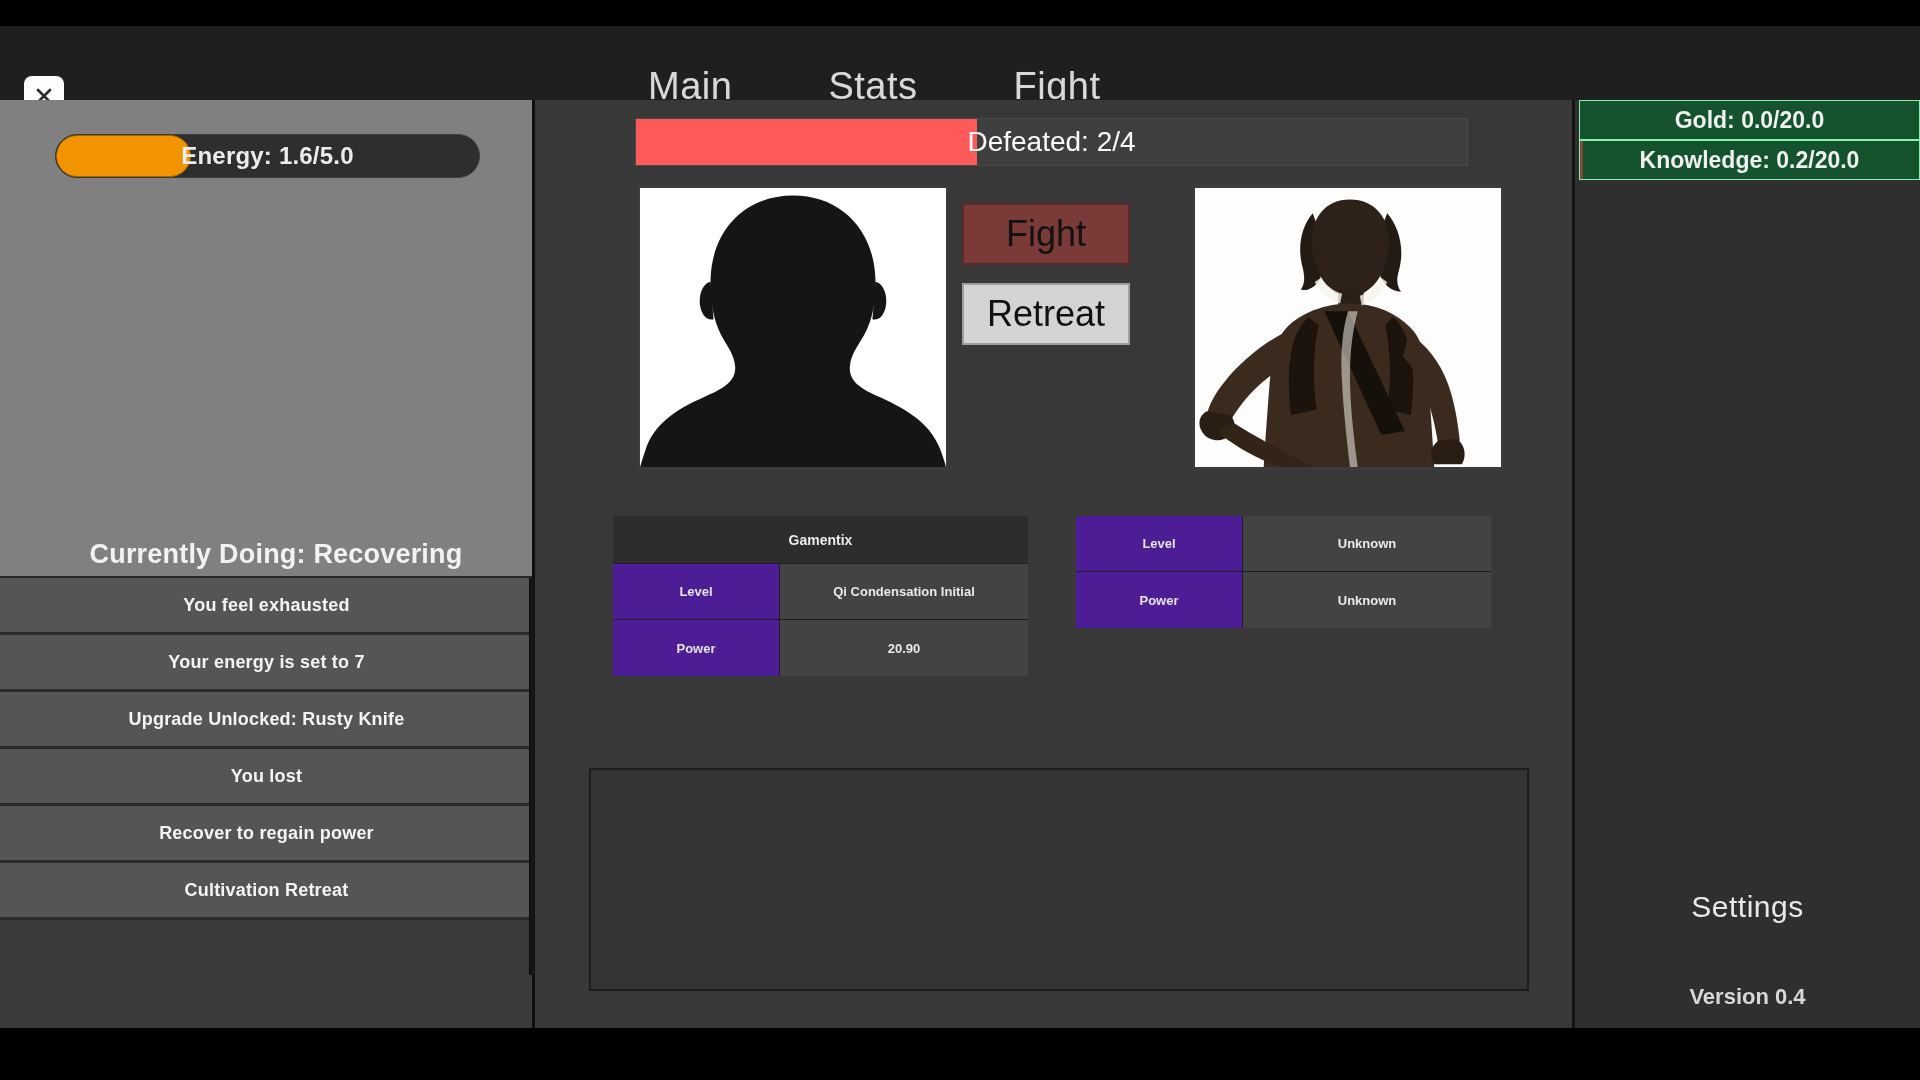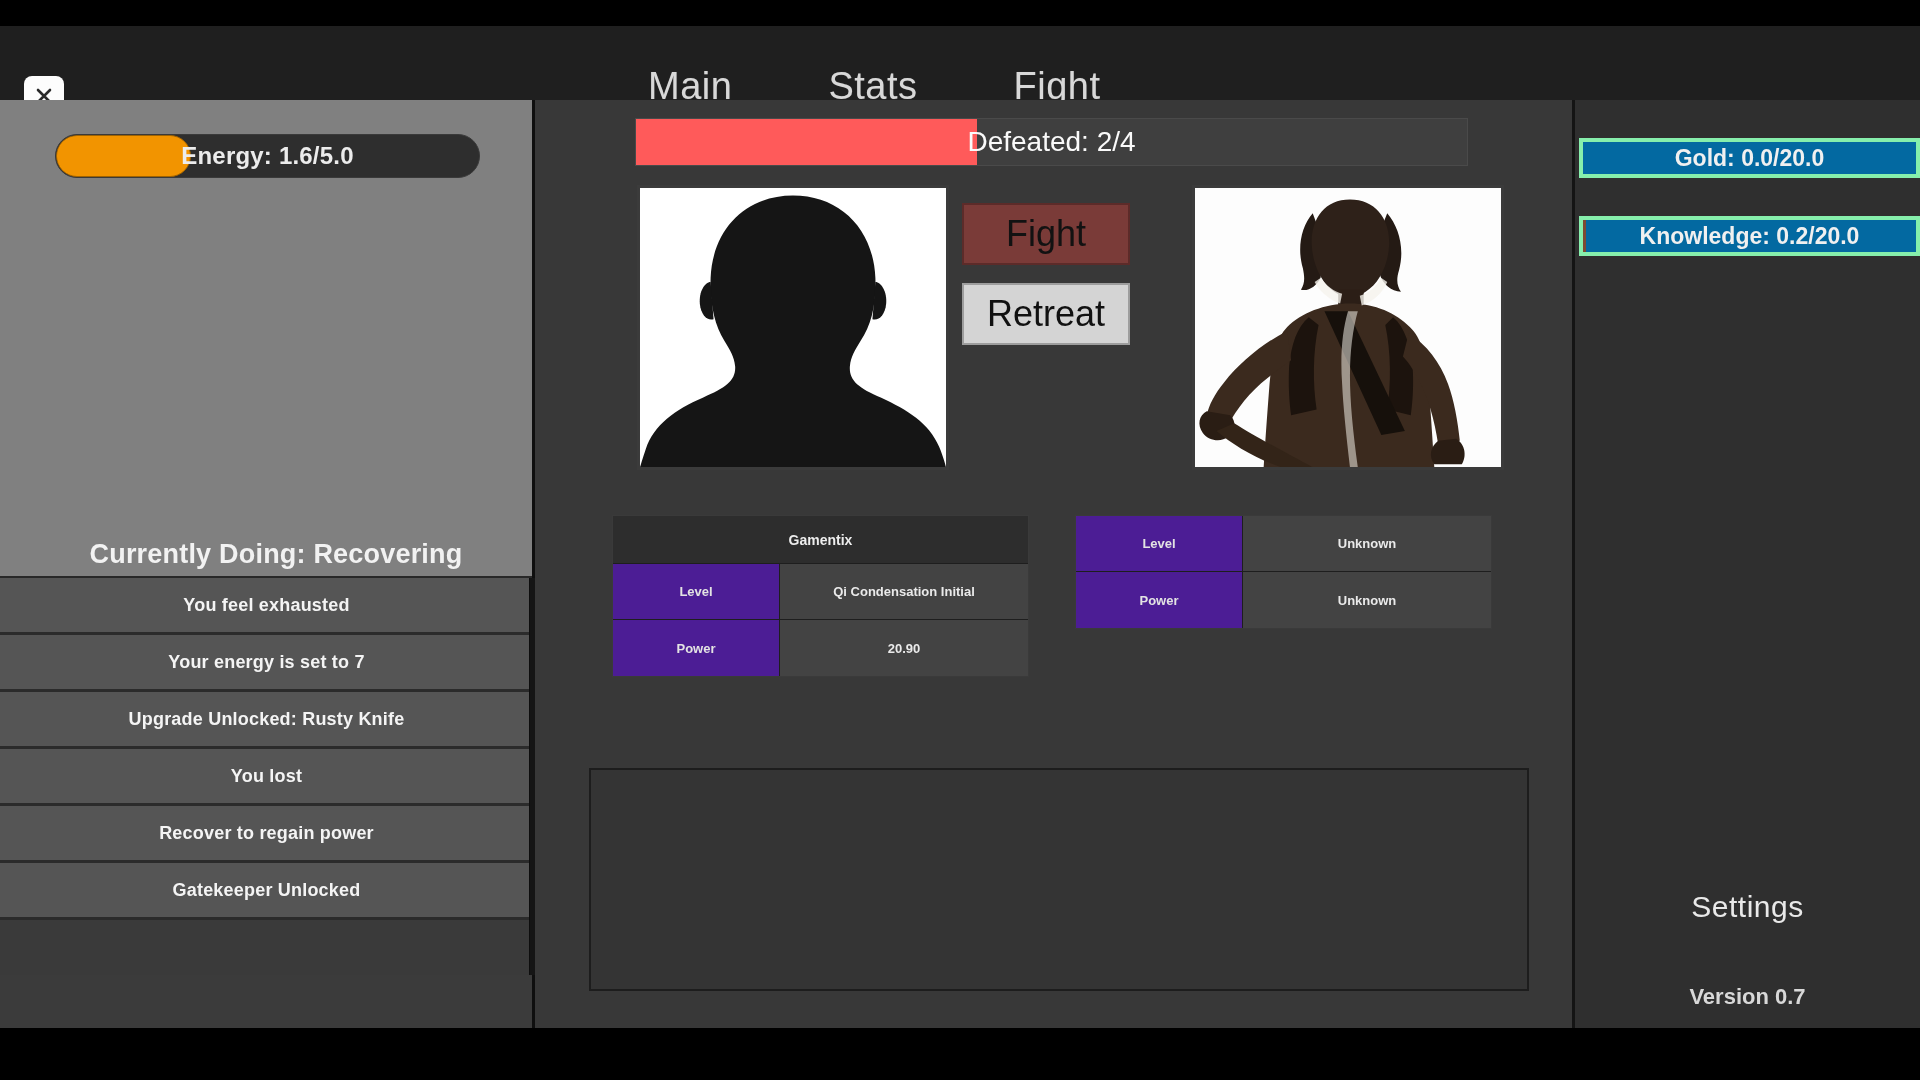--- a/index.html
+++ b/index.html
@@ -269,24 +269,23 @@
     position: absolute;
     left: 1575px; top: 100px;
     width: 345px; height: 928px;
     background: #2f2f2f;
   }
   .res-row {
     position: relative;
     margin-left: 4px;
     width: 341px;
     height: 40px;
-    background: #0369a1;
-    border: 4px solid #86efac;
+    background: #14532d;
+    border: 1px solid #86efac;
     overflow: hidden;
-    margin-top: 38px;
   }
   .res-fill {
     position: absolute;
     left: 0; top: 0; bottom: 0;
     background: #7d4a33;
   }
   .res-label {
     position: absolute;
     left: 0; right: 0; top: 0; bottom: 0;
     display: flex; align-items: center; justify-content: center;
@@ -359,21 +358,21 @@
     </div>
 
     <div class="current-doing">Currently Doing: Recovering</div>
 
     <div class="log-list">
       <div class="log-item">You feel exhausted</div>
       <div class="log-item">Your energy is set to 7</div>
       <div class="log-item">Upgrade Unlocked: Rusty Knife</div>
       <div class="log-item">You lost</div>
       <div class="log-item">Recover to regain power</div>
-      <div class="log-item">Gatekeeper Unlocked</div>
+      <div class="log-item">Cultivation Retreat</div>
       <div class="log-empty"></div>
       <div class="log-scrollbar"></div>
     </div>
 
     <div class="left-divider"></div>
   </div>
 
   <div class="center-panel">
 
     <div class="defeated-wrap">
@@ -504,17 +503,17 @@
       <div class="res-fill" id="gold-fill" style="width: 0%;"></div>
       <div class="res-label">Gold: 0.0/20.0</div>
     </div>
 
     <div class="res-row">
       <div class="res-fill" id="knowledge-fill" style="width: 1%;"></div>
       <div class="res-label">Knowledge: 0.2/20.0</div>
     </div>
 
     <div class="settings-title">Settings</div>
-    <div class="version-label">Version 0.7</div>
+    <div class="version-label">Version 0.4</div>
   </div>
 
   <div class="bottom-strip"></div>
 </div>
 
 </body></html>

